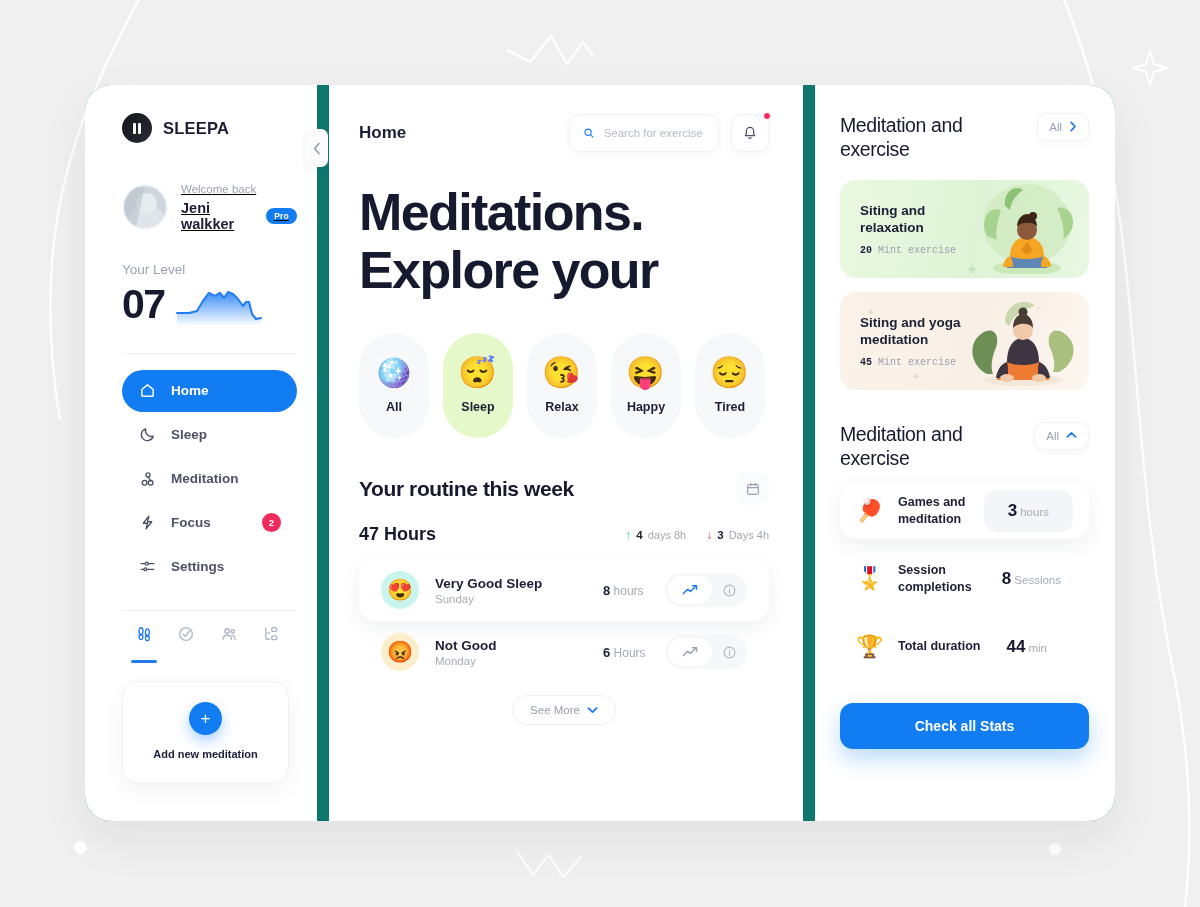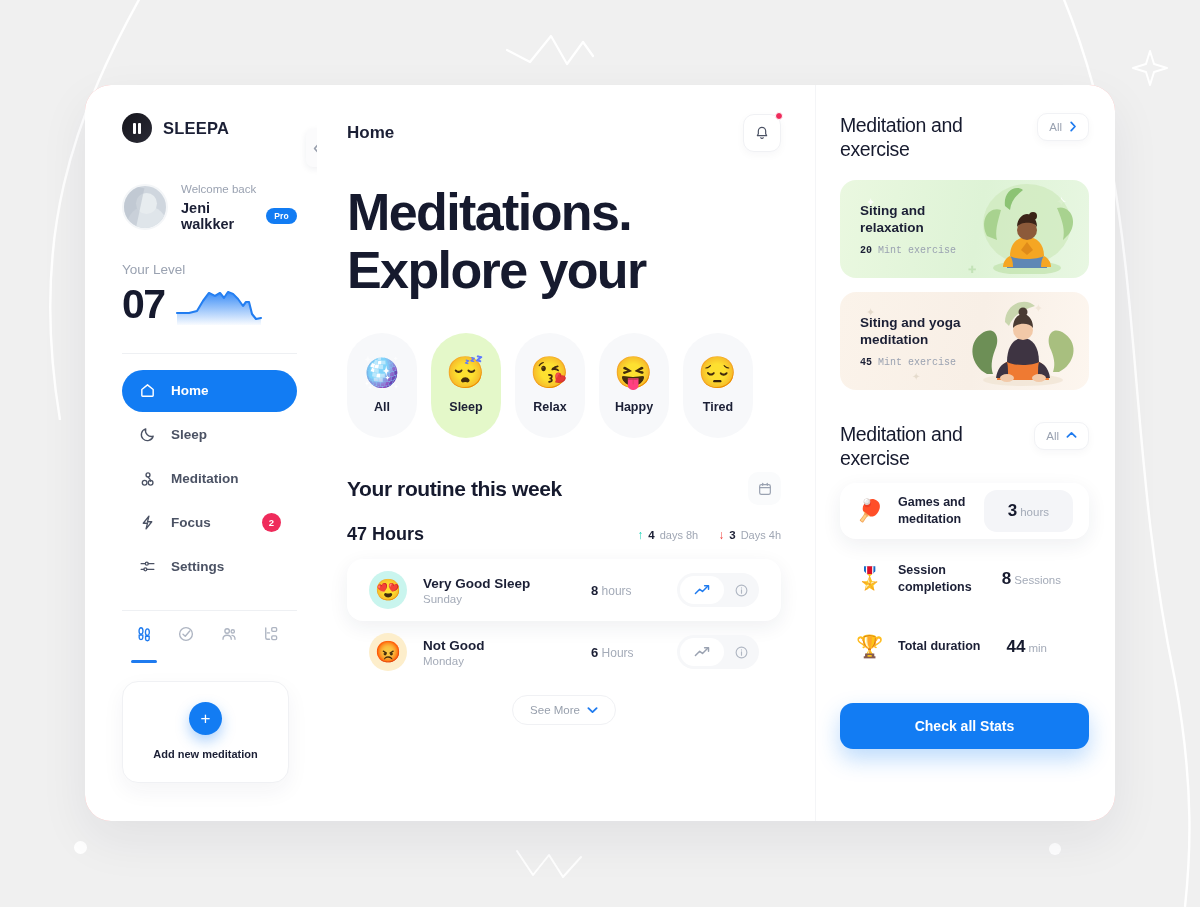--- a/index.html
+++ b/index.html
@@ -13,25 +13,26 @@
 
   
   .bg-deco { position: absolute; pointer-events: none; }
   .deco-dot { border-radius: 50%; background: #ffffff; }
   .deco-svg svg { display: block; }
 
   
   #app-window {
     position: absolute; left: 85px; top: 85px;
     width: 1030px; height: 736px;
-    background: #fca5a5;
+    background: #0f766e;
     border-radius: 26px;
     display: flex;
     overflow: hidden;
     box-shadow: 0 18px 50px rgba(30,35,60,.07);
+    gap: 12px;
   }
 
   
   #sidebar {
     position: relative;
     width: 232px; flex: 0 0 232px;
     background: #ffffff;
     padding: 26px 20px 0 37px;
   }
   .brand { display: flex; align-items: center; gap: 11px; height: 34px; }
@@ -41,21 +42,21 @@
     display: flex; align-items: center; justify-content: center;
   }
   .brand-logo span {
     display: inline-block; width: 2.5px; height: 11px;
     background: #fff; margin: 0 1.3px; border-radius: 1px;
   }
   .brand-name {
     font-size: 16.5px; font-weight: 700; color: #1b1f35; letter-spacing: .2px;
   }
 
-  .profile { display: flex; align-items: center; gap: 13px; margin-top: 38px; }
+  .profile { display: flex; align-items: center; gap: 13px; margin-top: 38px; text-decoration: underline; }
   .avatar {
     width: 46px; height: 46px; border-radius: 50%;
     background: #cfd6de; border: 2.5px solid #f4f6f8;
     position: relative; overflow: hidden; flex: 0 0 46px;
   }
   .avatar .head {
     position: absolute; width: 21px; height: 21px; border-radius: 50%;
     background: #e7ecef; left: 12px; top: 7px;
   }
   .avatar .body {
@@ -470,20 +471,27 @@
             <polyline points="6,1.5 1.6,6.5 6,11.5"></polyline>
           </svg>
       </div>
     </aside>
 
     <section id="main">
 
       <div class="topbar">
         <div class="page-title">Home</div>
         <div class="topbar-right">
+          <div class="searchbox">
+            <svg width="14" height="14" viewBox="0 0 24 24" fill="none" stroke="#1f7bef" stroke-width="2.3" stroke-linecap="round">
+                <circle cx="10.5" cy="10.5" r="6.5"></circle>
+                <path d="M15.5 15.5 L20.5 20.5"></path>
+              </svg>
+            <input class="search-input" placeholder="Search for exercise" style="">
+          </div>
           <div class="bell-btn">
             <svg width="16" height="16" viewBox="0 0 24 24" fill="none" stroke="#4b5264" stroke-width="1.8" stroke-linecap="round" stroke-linejoin="round">
                 <path d="M12 3.5 a5.5 5.5 0 0 0-5.5 5.5 v4 L5 16 h14 l-1.5-3 V9 A5.5 5.5 0 0 0 12 3.5 Z"></path>
                 <path d="M10.2 19 a2 2 0 0 0 3.6 0"></path>
               </svg>
             <span class="bell-dot"></span>
           </div>
         </div>
       </div>
 

